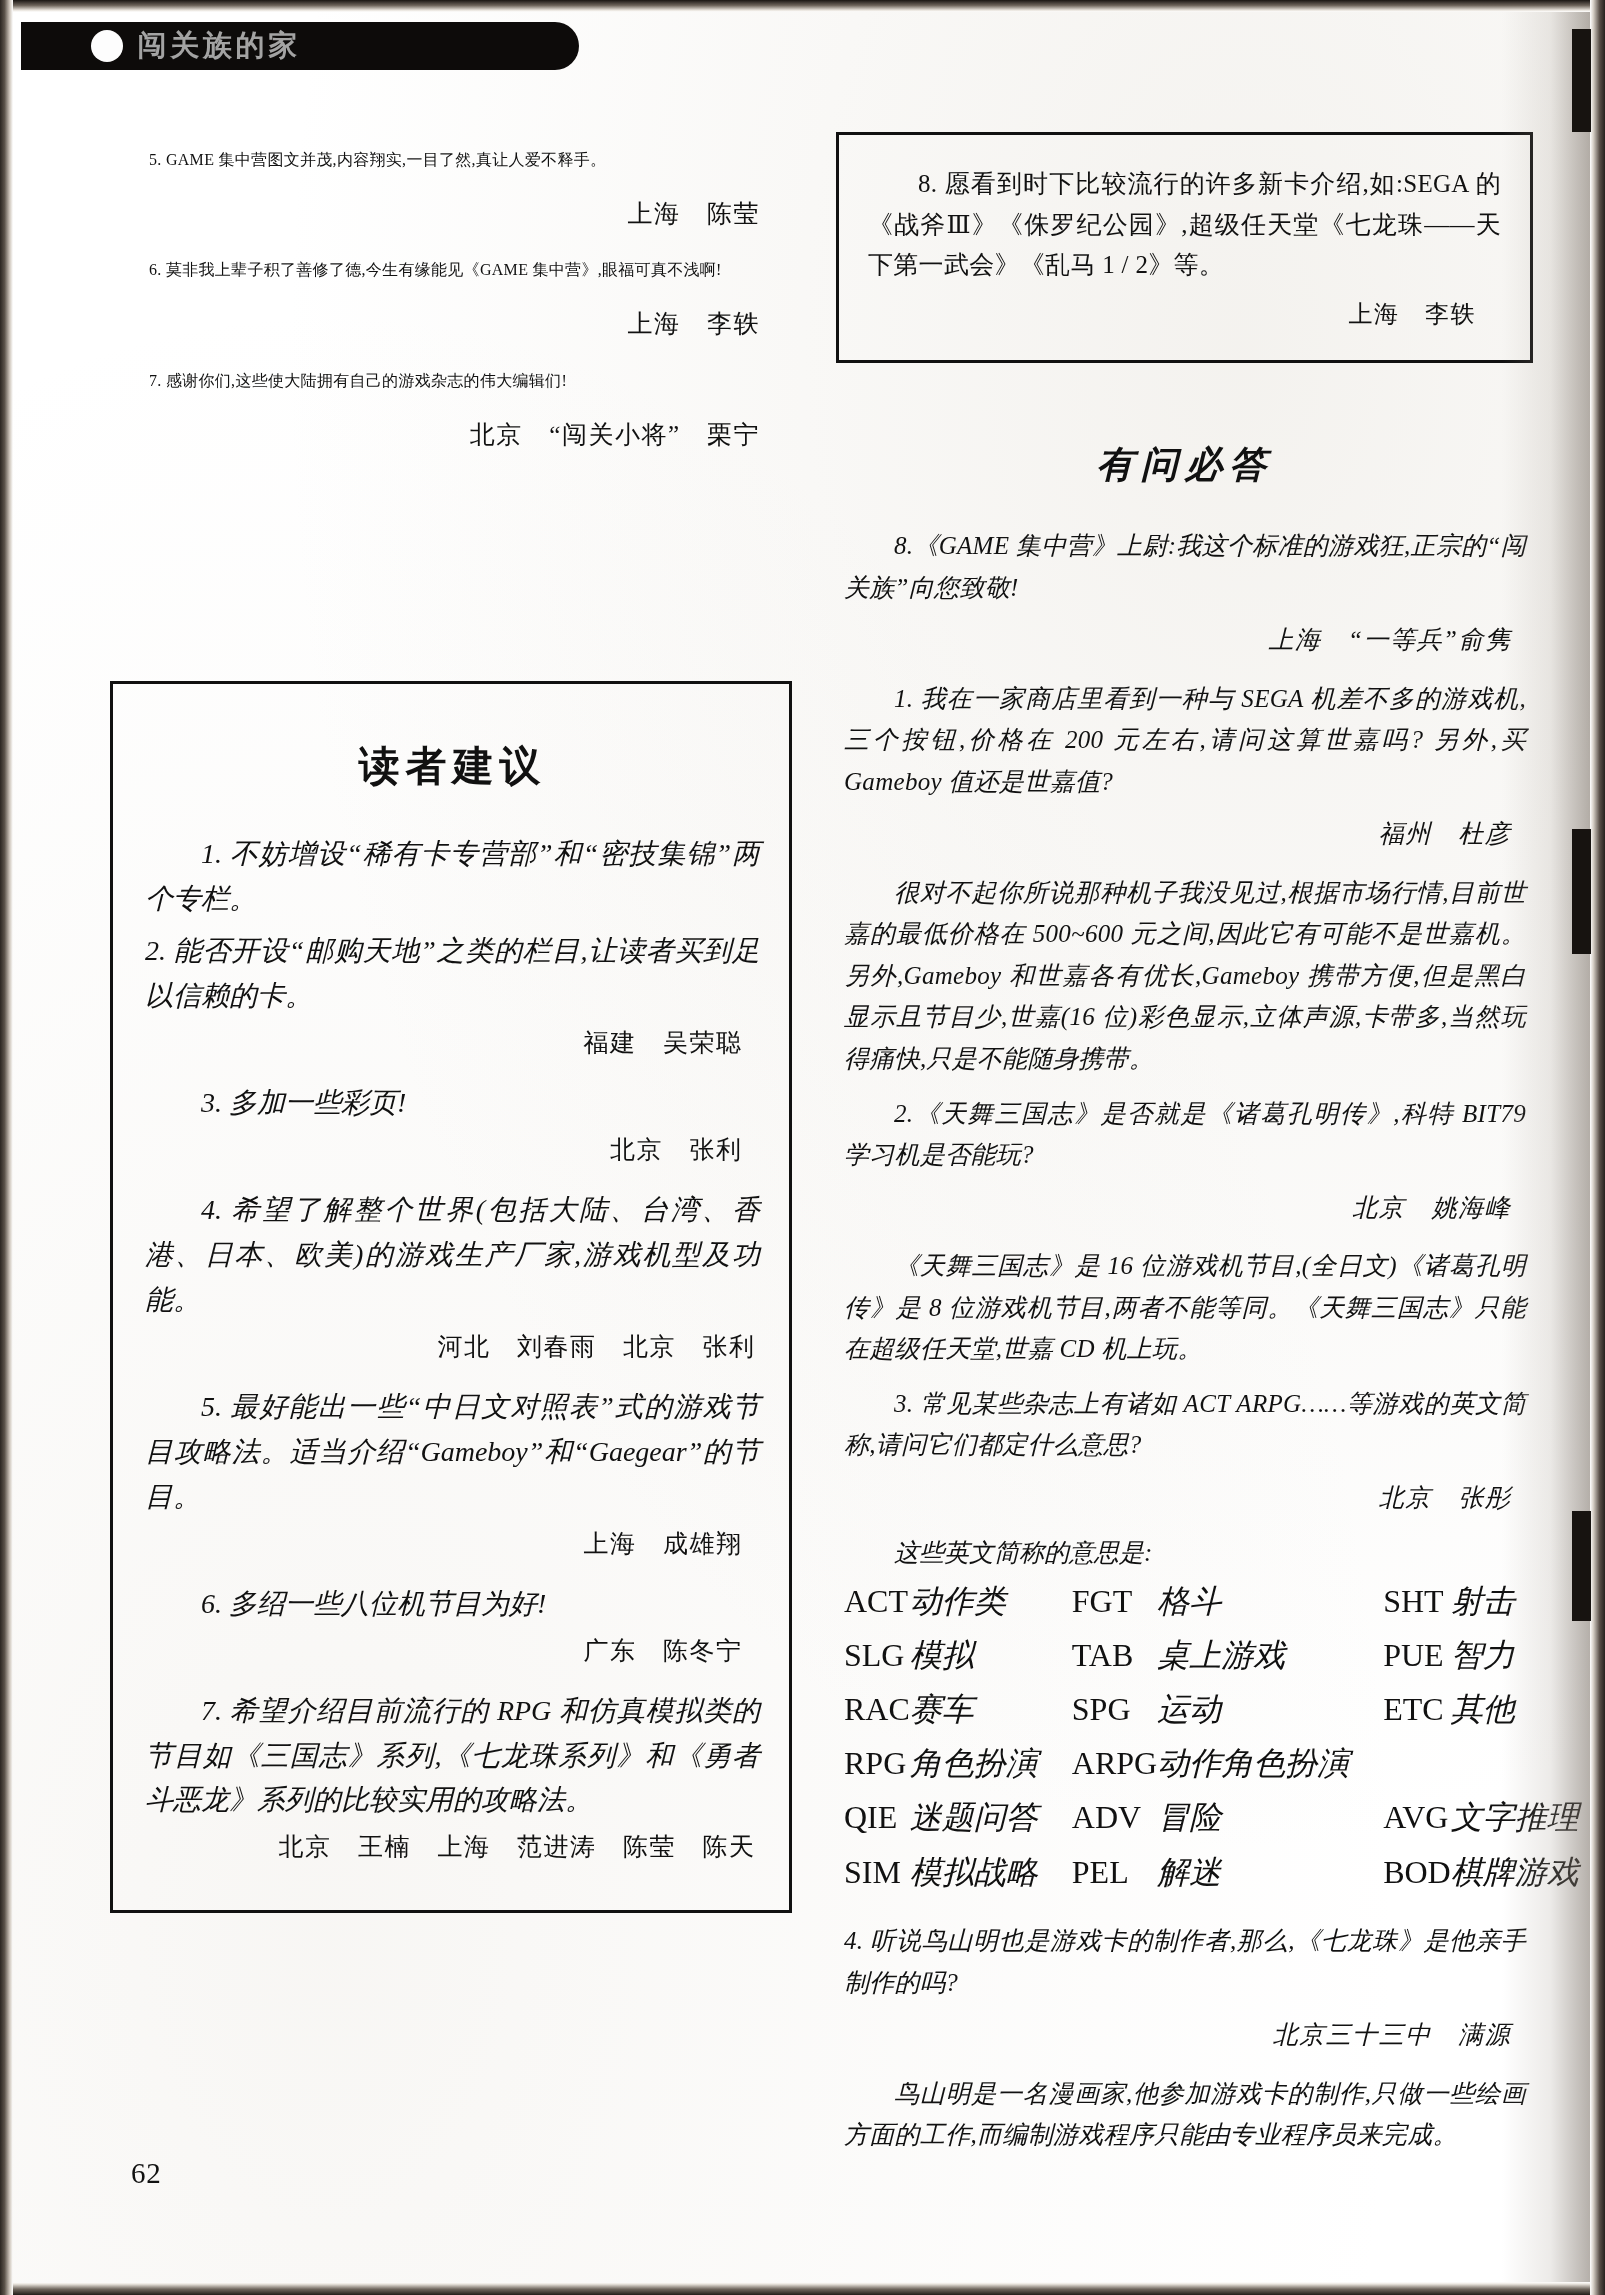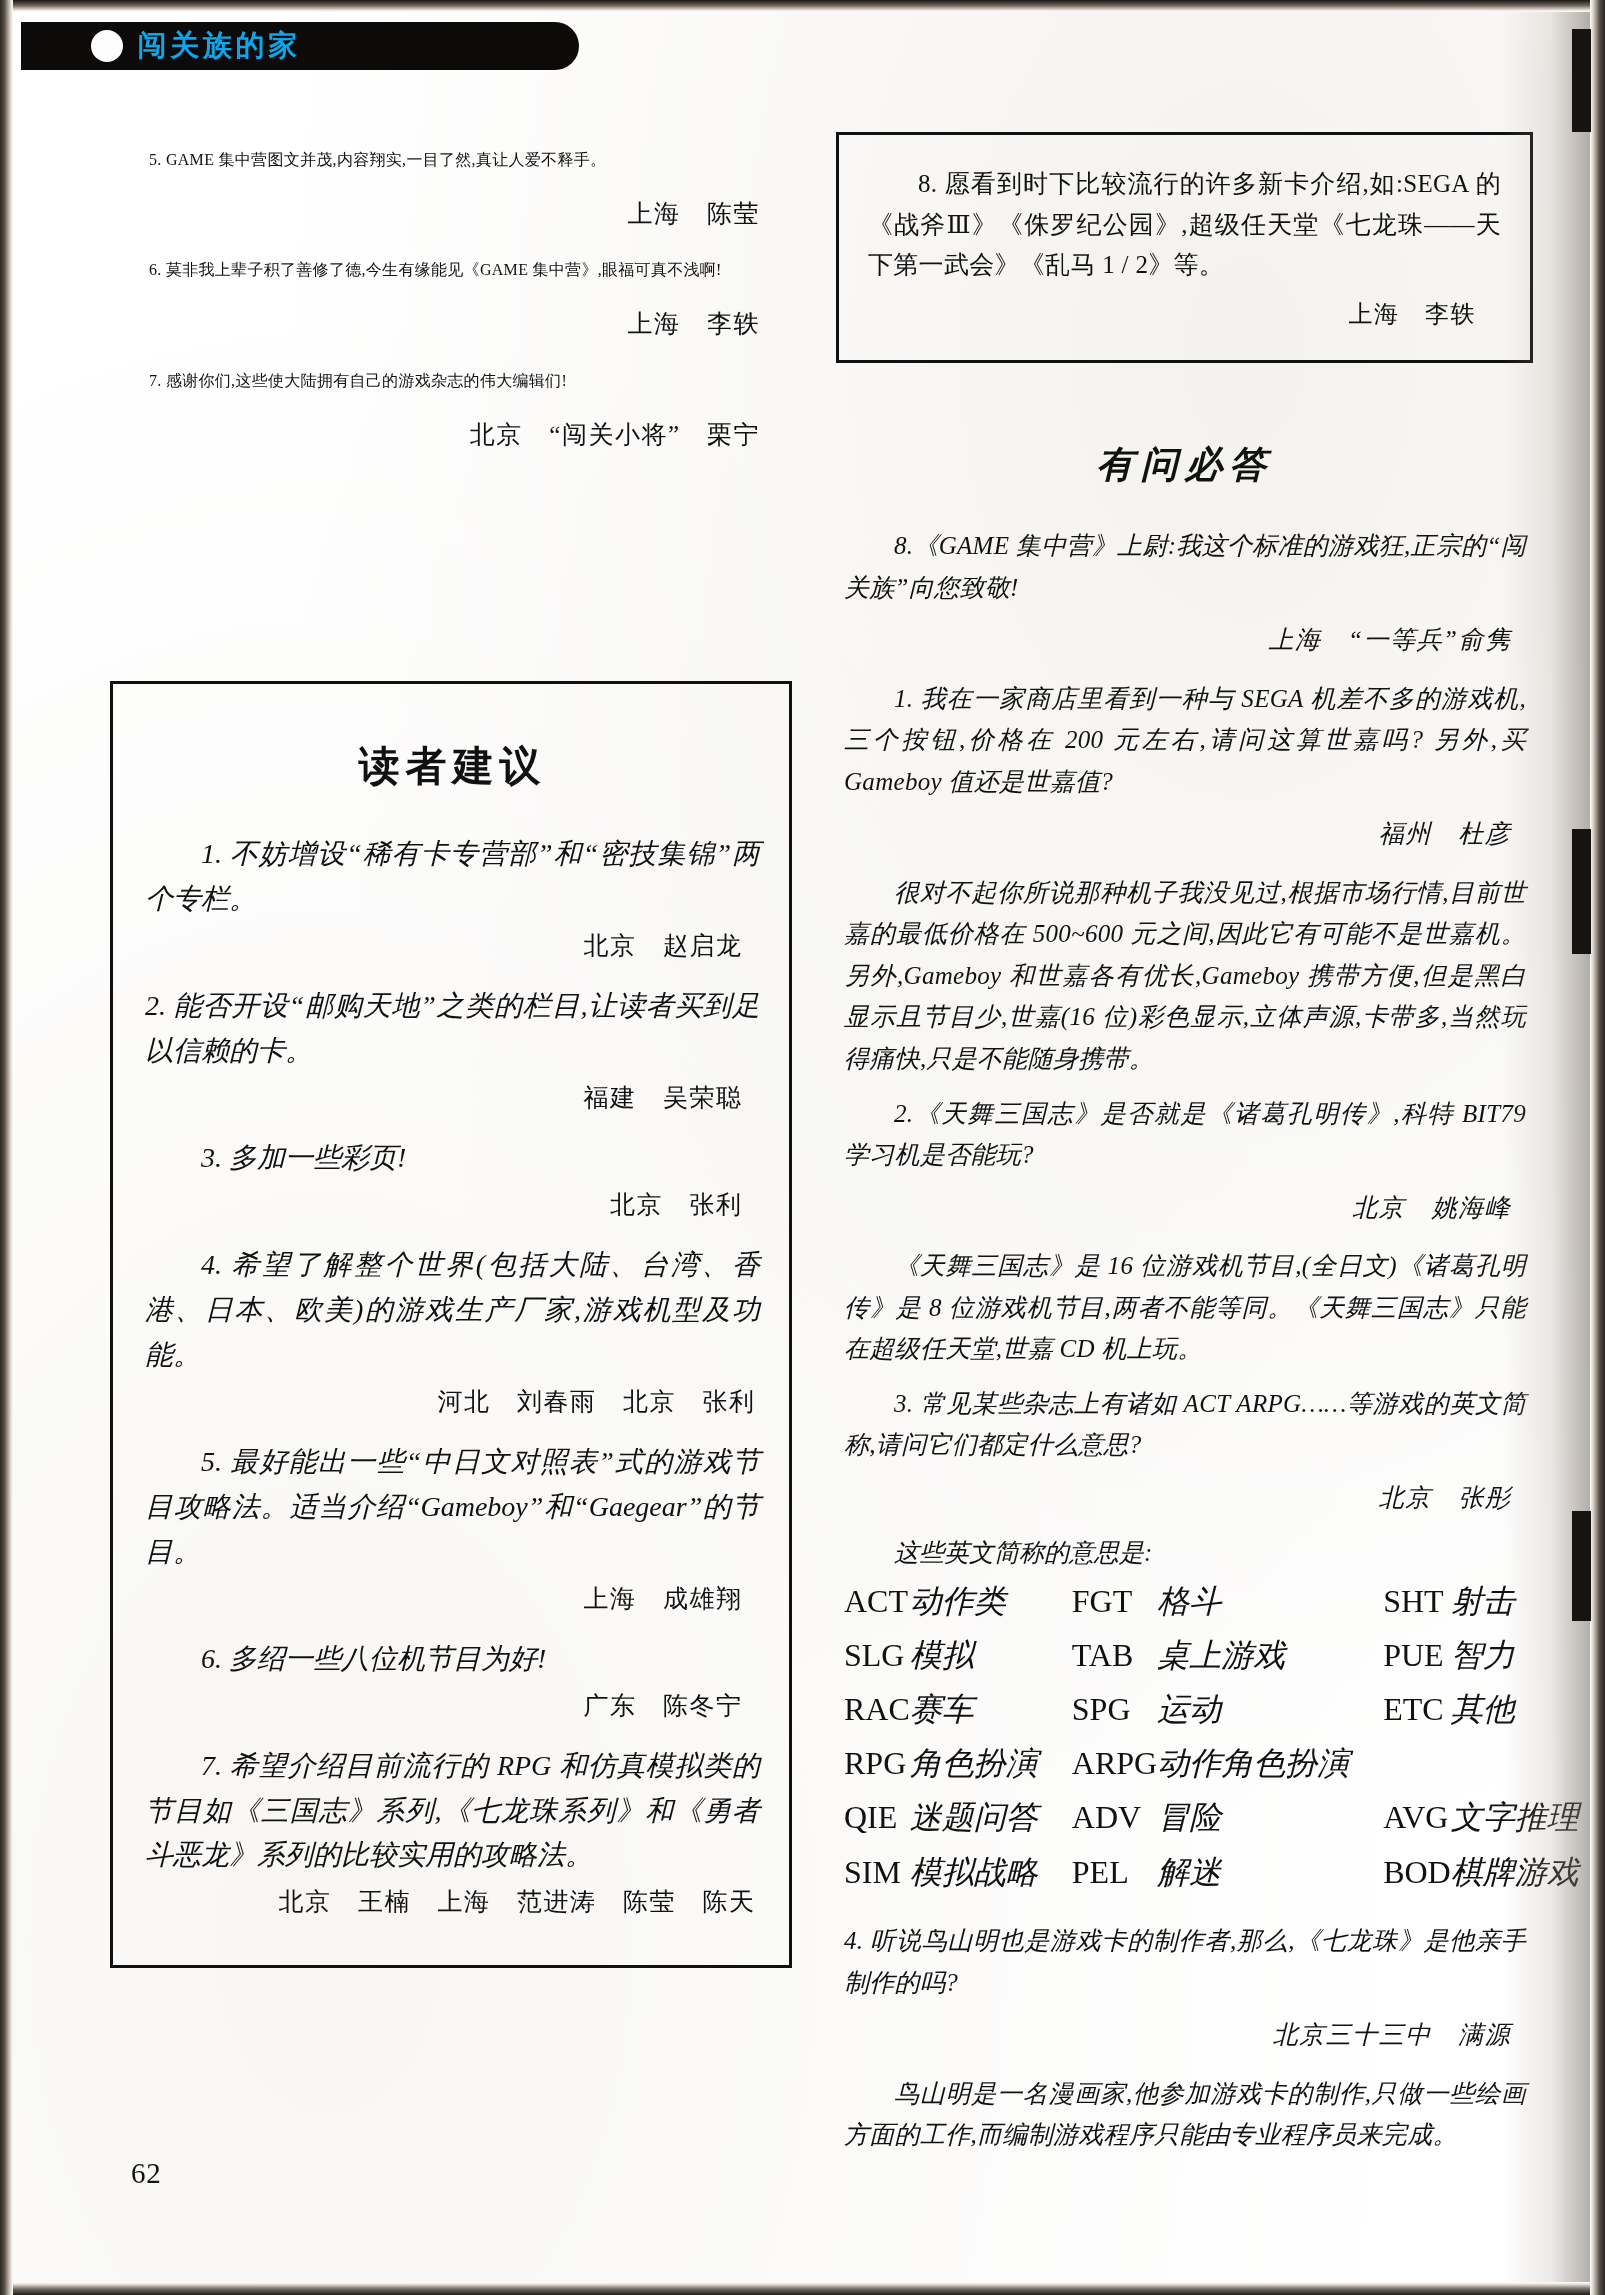--- a/index.html
+++ b/index.html
@@ -79,21 +79,21 @@
   }
   .masthead-bullet {
     position: absolute;
     left: 70px; top: 50%;
     transform: translateY(-50%);
     width: 32px; height: 32px;
     border-radius: 50%;
     background: #fdfdfd;
   }
   .masthead-title {
-    color: #0ea5e9;
+    color: #a3a3a3;
     font-family: Liberation Sans, sans-serif;
     font-size: 29px;
     font-weight: bold;
     letter-spacing: 3.7px;
     white-space: nowrap;
   }
   .masthead-tab {
     position: absolute;
     left: 20.5px; top: 22px;
     width: 103px; height: 48px;
@@ -250,21 +250,20 @@
 
     <p class="para">7. 感谢你们,这些使大陆拥有自己的游戏杂志的伟大编辑们!</p>
     <p class="signature">北京　“闯关小将”　栗宁</p>
 
   </div>
 
   <div class="box box-suggestions">
     <div class="box-title">读者建议</div>
 
     <p class="sugg-item">1. 不妨增设“稀有卡专营部”和“密技集锦”两个专栏。</p>
-    <p class="sugg-sign">北京　赵启龙</p>
 
     <p class="sugg-item noindent">2. 能否开设“邮购天地”之类的栏目,让读者买到足以信赖的卡。</p>
     <p class="sugg-sign">福建　吴荣聪</p>
 
     <p class="sugg-item">3. 多加一些彩页!</p>
     <p class="sugg-sign">北京　张利</p>
 
     <p class="sugg-item">4. 希望了解整个世界(包括大陆、台湾、香港、日本、欧美)的游戏生产厂家,游戏机型及功能。</p>
     <p class="sugg-sign wide">河北　刘春雨　北京　张利</p>
 

